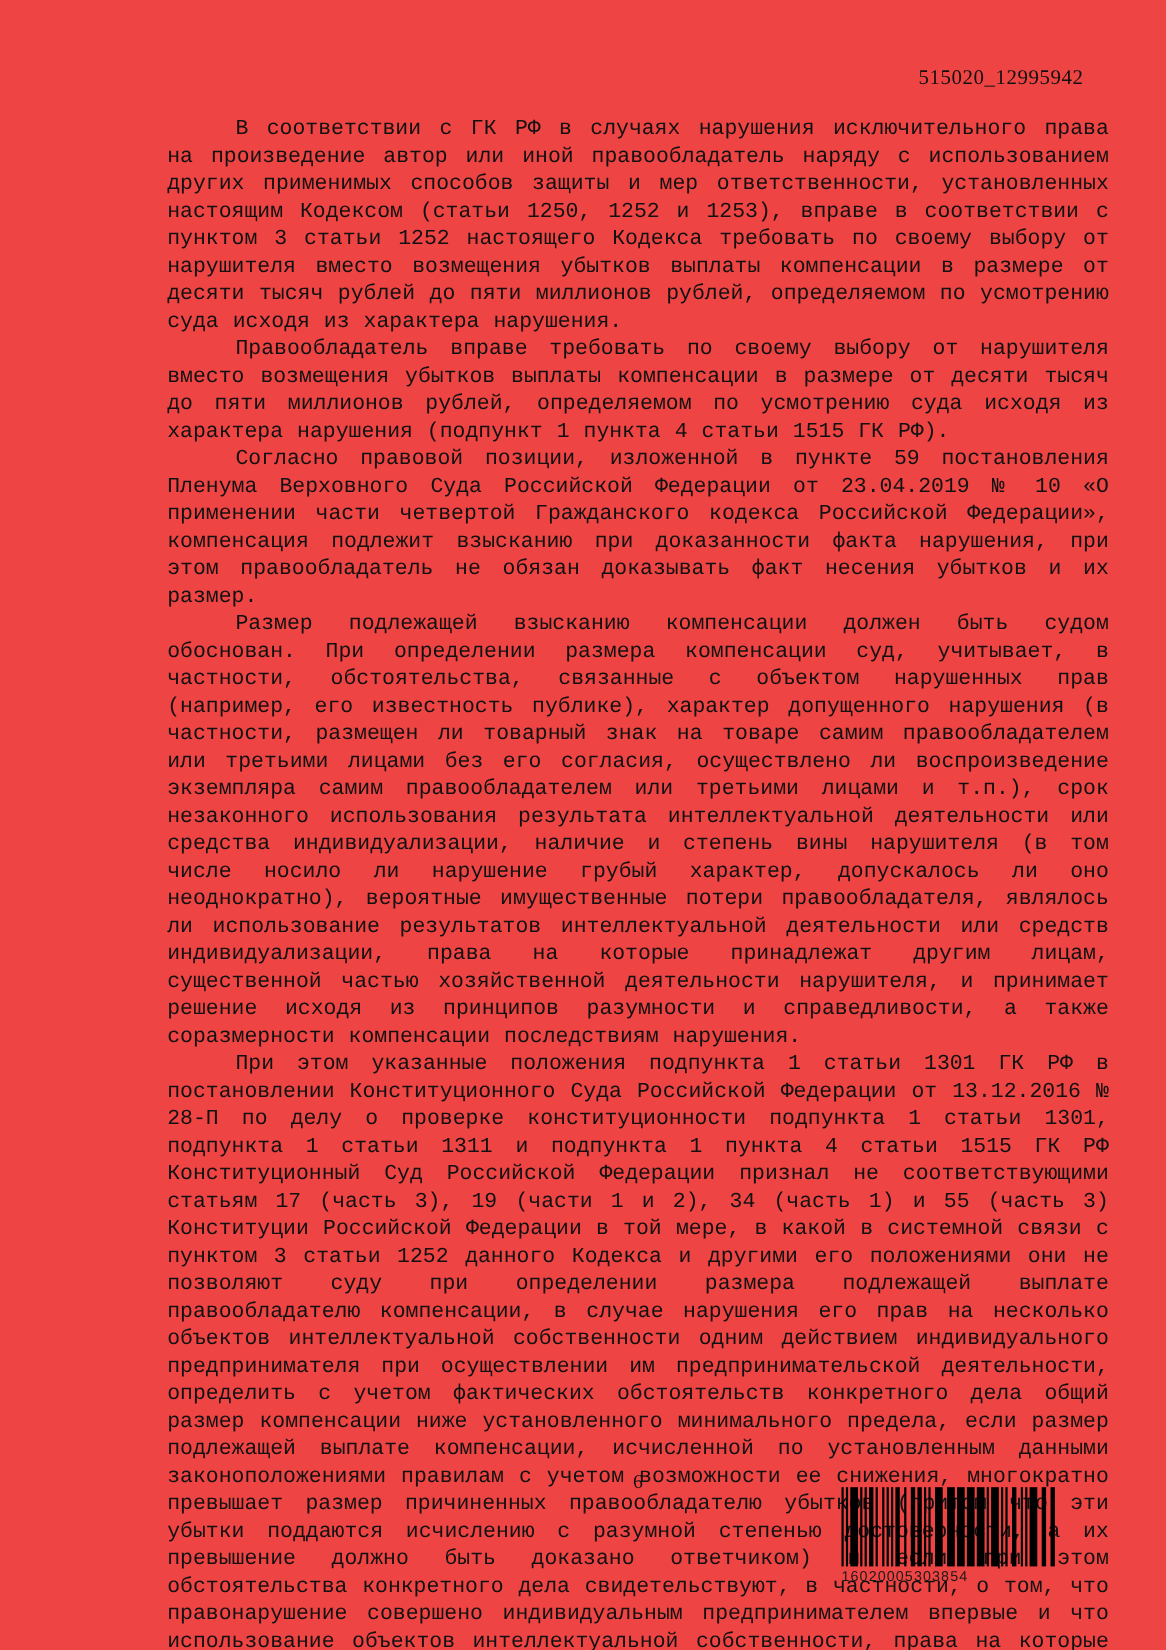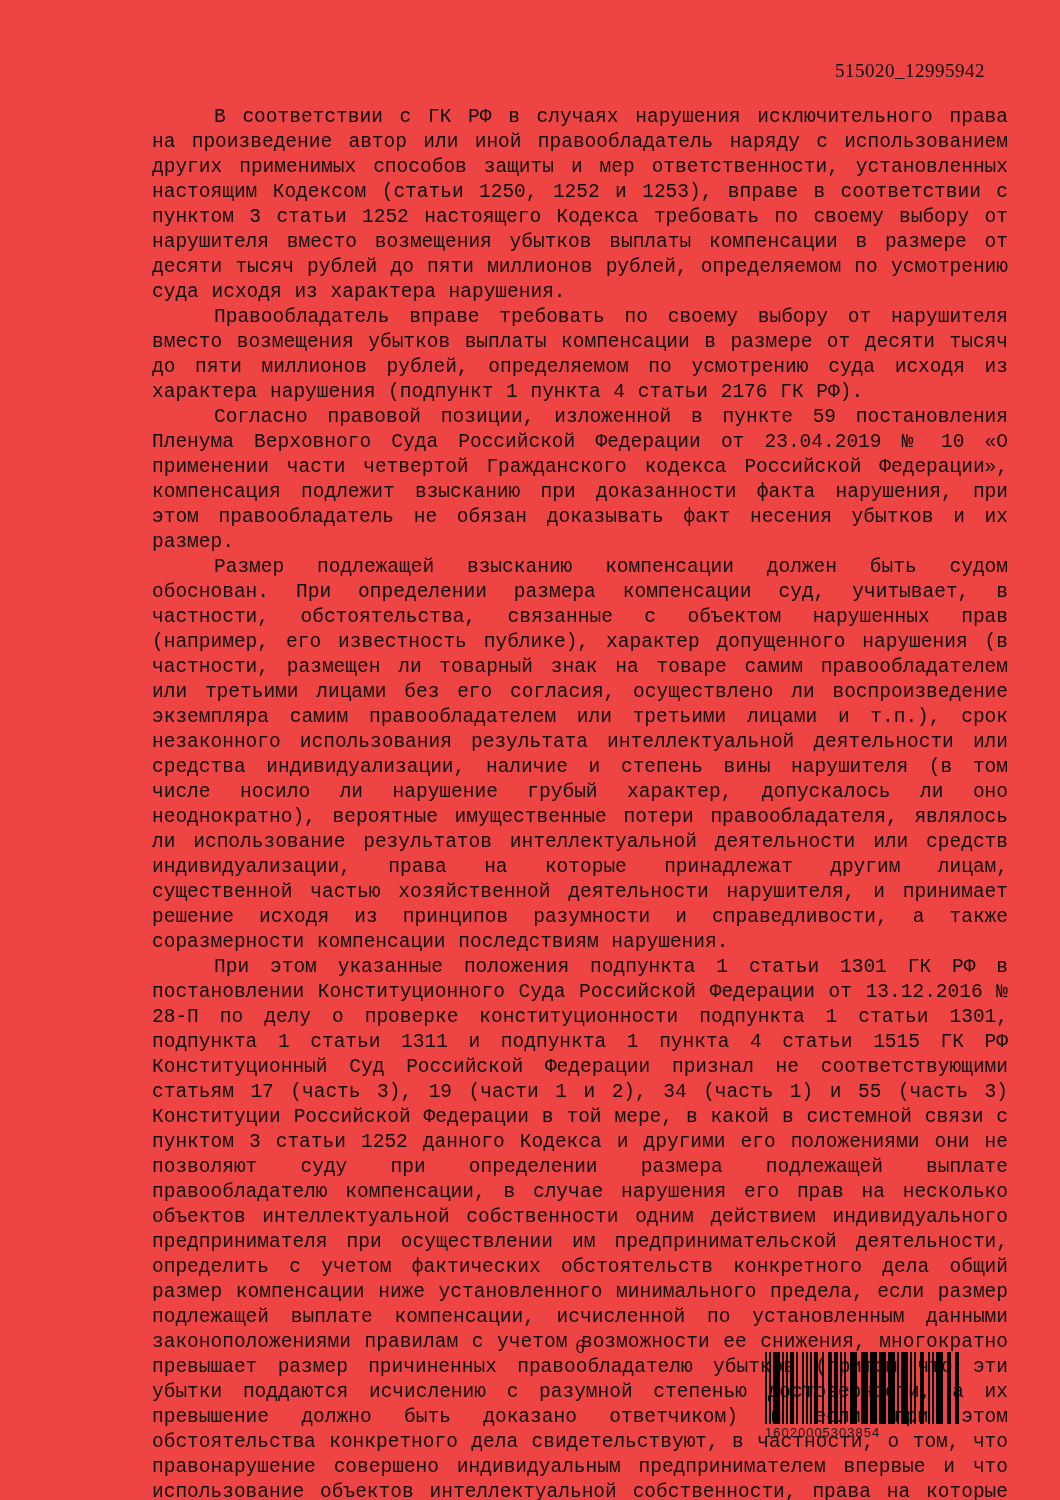--- a/index.html
+++ b/index.html
@@ -76,21 +76,21 @@
 </style>
 </head>
 <body>
 
 <div class="page">
 
   <div class="header-number">515020_12995942</div>
 
   <div class="content">
     <p>В соответствии с ГК РФ в случаях нарушения исключительного права на произведение автор или иной правообладатель наряду с использованием других применимых способов защиты и мер ответственности, установленных настоящим Кодексом (статьи 1250, 1252 и 1253), вправе в соответствии с пунктом 3 статьи 1252 настоящего Кодекса требовать по своему выбору от нарушителя вместо возмещения убытков выплаты компенсации в размере от десяти тысяч рублей до пяти миллионов рублей, определяемом по усмотрению суда исходя из характера нарушения.</p>
-    <p>Правообладатель вправе требовать по своему выбору от нарушителя вместо возмещения убытков выплаты компенсации в размере от десяти тысяч до пяти миллионов рублей, определяемом по усмотрению суда исходя из характера нарушения (подпункт 1 пункта 4 статьи 2176 ГК РФ).</p>
+    <p>Правообладатель вправе требовать по своему выбору от нарушителя вместо возмещения убытков выплаты компенсации в размере от десяти тысяч до пяти миллионов рублей, определяемом по усмотрению суда исходя из характера нарушения (подпункт 1 пункта 4 статьи 1515 ГК РФ).</p>
     <p>Согласно правовой позиции, изложенной в пункте 59 постановления Пленума Верховного Суда Российской Федерации от 23.04.2019 № 10 «О применении части четвертой Гражданского кодекса Российской Федерации», компенсация подлежит взысканию при доказанности факта нарушения, при этом правообладатель не обязан доказывать факт несения убытков и их размер.</p>
     <p>Размер подлежащей взысканию компенсации должен быть судом обоснован. При определении размера компенсации суд, учитывает, в частности, обстоятельства, связанные с объектом нарушенных прав (например, его известность публике), характер допущенного нарушения (в частности, размещен ли товарный знак на товаре самим правообладателем или третьими лицами без его согласия, осуществлено ли воспроизведение экземпляра самим правообладателем или третьими лицами и т.п.), срок незаконного использования результата интеллектуальной деятельности или средства индивидуализации, наличие и степень вины нарушителя (в том числе носило ли нарушение грубый характер, допускалось ли оно неоднократно), вероятные имущественные потери правообладателя, являлось ли использование результатов интеллектуальной деятельности или средств индивидуализации, права на которые принадлежат другим лицам, существенной частью хозяйственной деятельности нарушителя, и принимает решение исходя из принципов разумности и справедливости, а также соразмерности компенсации последствиям нарушения.</p>
     <p>При этом указанные положения подпункта 1 статьи 1301 ГК РФ в постановлении Конституционного Суда Российской Федерации от 13.12.2016 № 28-П по делу о проверке конституционности подпункта 1 статьи 1301, подпункта 1 статьи 1311 и подпункта 1 пункта 4 статьи 1515 ГК РФ Конституционный Суд Российской Федерации признал не соответствующими статьям 17 (часть 3), 19 (части 1 и 2), 34 (часть 1) и 55 (часть 3) Конституции Российской Федерации в той мере, в какой в системной связи с пунктом 3 статьи 1252 данного Кодекса и другими его положениями они не позволяют суду при определении размера подлежащей выплате правообладателю компенсации, в случае нарушения его прав на несколько объектов интеллектуальной собственности одним действием индивидуального предпринимателя при осуществлении им предпринимательской деятельности, определить с учетом фактических обстоятельств конкретного дела общий размер компенсации ниже установленного минимального предела, если размер подлежащей выплате компенсации, исчисленной по установленным данными законоположениями правилам с учетом возможности ее снижения, многократно превышает размер причиненных правообладателю убытков (притом что эти убытки поддаются исчислению с разумной степенью достоверности, а их превышение должно быть доказано ответчиком) и если при этом обстоятельства конкретного дела свидетельствуют, в частности, о том, что правонарушение совершено индивидуальным предпринимателем впервые и что использование объектов интеллектуальной собственности, права на которые принадлежат другим лицам, с нарушением этих прав не являлось существенной частью его</p>
   </div>
 
   <div class="page-number">6</div>
 
   <div class="barcode-wrap">
     <div class="barcode-bars">
         <div class="bar black" style="width: 2px;"></div>

